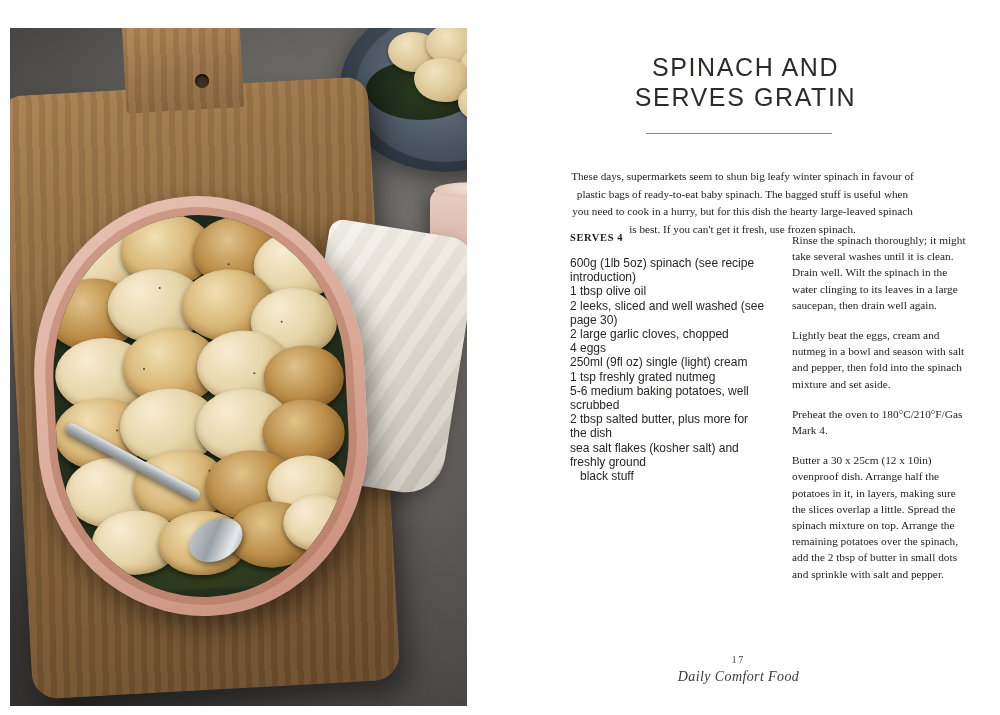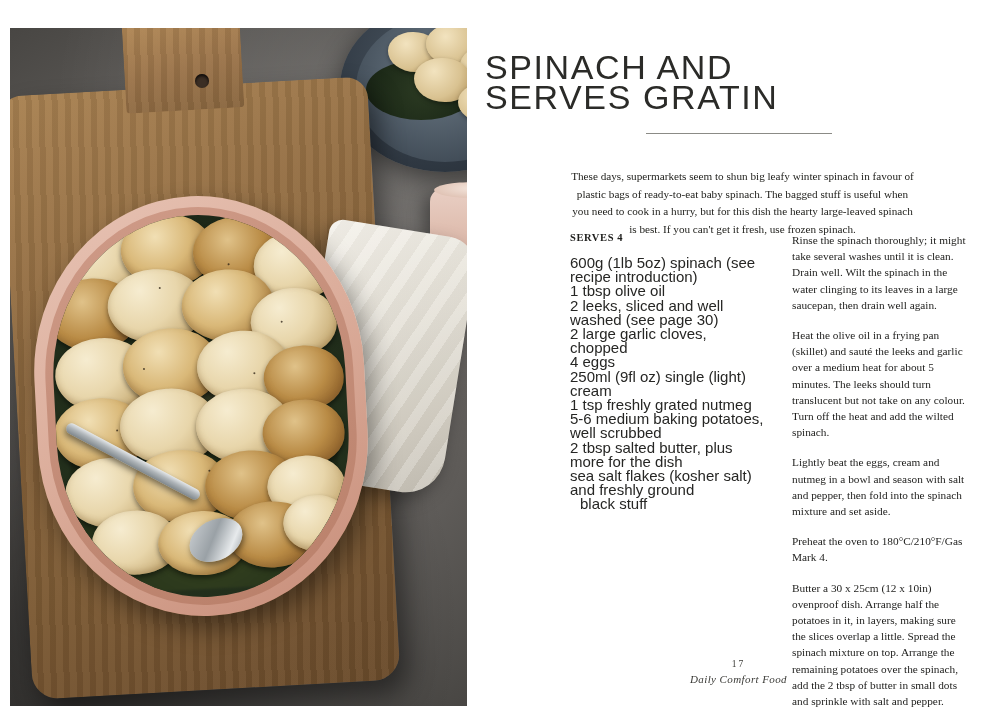--- a/index.html
+++ b/index.html
@@ -220,27 +220,28 @@
 
   
   .text-page {
     position: relative;
     flex: 1 1 auto;
     height: 715px;
     padding: 0;
   }
   .title {
     position: absolute;
-    left: 8px;
+    left: 14px;
     right: 0;
     top: 52px;
+    text-align: center;
     font-family: "Liberation Sans", sans-serif;
     font-weight: 300;
     letter-spacing: 1.6px;
-    font-size: 34px;
+    font-size: 25px;
     line-height: 30px;
     color: #2b2b28;
   }
   .title-line {
     position: absolute;
     left: 50%;
     transform: translateX(-50%);
     top: 133px;
     width: 186px;
     height: 1px;
@@ -278,21 +279,21 @@
     font-size: 10.5px;
     letter-spacing: .6px;
     margin: 0 0 13px 0;
     color: #1d1d1b;
   }
   .ingredients {
     list-style: none;
     margin: 0;
     padding: 0;
     font-family: "Liberation Sans", sans-serif;
-    font-size: 15px;
+    font-size: 12px;
     line-height: 14.2px;
     color: #262624;
   }
   .ingredients li { margin: 0; }
   .ingredients li .indent { display: block; padding-left: 10px; }
   .method p {
     margin: 0 0 14px 0;
     font-size: 11.3px;
     line-height: 16.2px;
     color: #1d1d1b;
@@ -306,21 +307,21 @@
     text-align: center;
   }
   .folio .num {
     font-size: 9.5px;
     letter-spacing: 2px;
     color: #3a3a36;
     margin-bottom: 4px;
     margin-top: 16px;
   }
   .folio .book {
-    font-size: 11px;
+    font-size: 14px;
     font-style: italic;
     letter-spacing: .4px;
     color: #3a3a36;
   }
 </style>
 </head>
 <body>
 
 <div class="page">
 
@@ -423,21 +424,20 @@
           <li>2 tbsp salted butter, plus more for the dish</li>
           <li>sea salt flakes (kosher salt) and freshly ground</li>
           <li>
               <span class="indent">black stuff</span>
             </li>
         </ul>
       </div>
 
       <div class="col-right method">
         <p>Rinse the spinach thoroughly; it might take several washes until it is clean. Drain well. Wilt the spinach in the water clinging to its leaves in a large saucepan, then drain well again.</p>
-        <p>Heat the olive oil in a frying pan (skillet) and sauté the leeks and garlic over a medium heat for about 5 minutes. The leeks should turn translucent but not take on any colour. Turn off the heat and add the wilted spinach.</p>
         <p>Lightly beat the eggs, cream and nutmeg in a bowl and season with salt and pepper, then fold into the spinach mixture and set aside.</p>
         <p>Preheat the oven to 180°C/210°F/Gas Mark 4.</p>
         <p>Butter a 30 x 25cm (12 x 10in) ovenproof dish. Arrange half the potatoes in it, in layers, making sure the slices overlap a little. Spread the spinach mixture on top. Arrange the remaining potatoes over the spinach, add the 2 tbsp of butter in small dots and sprinkle with salt and pepper.</p>
 
       </div>
     </div>
 
     <div class="folio">
       <div class="num">17</div>
       <div class="book">Daily Comfort Food</div>

